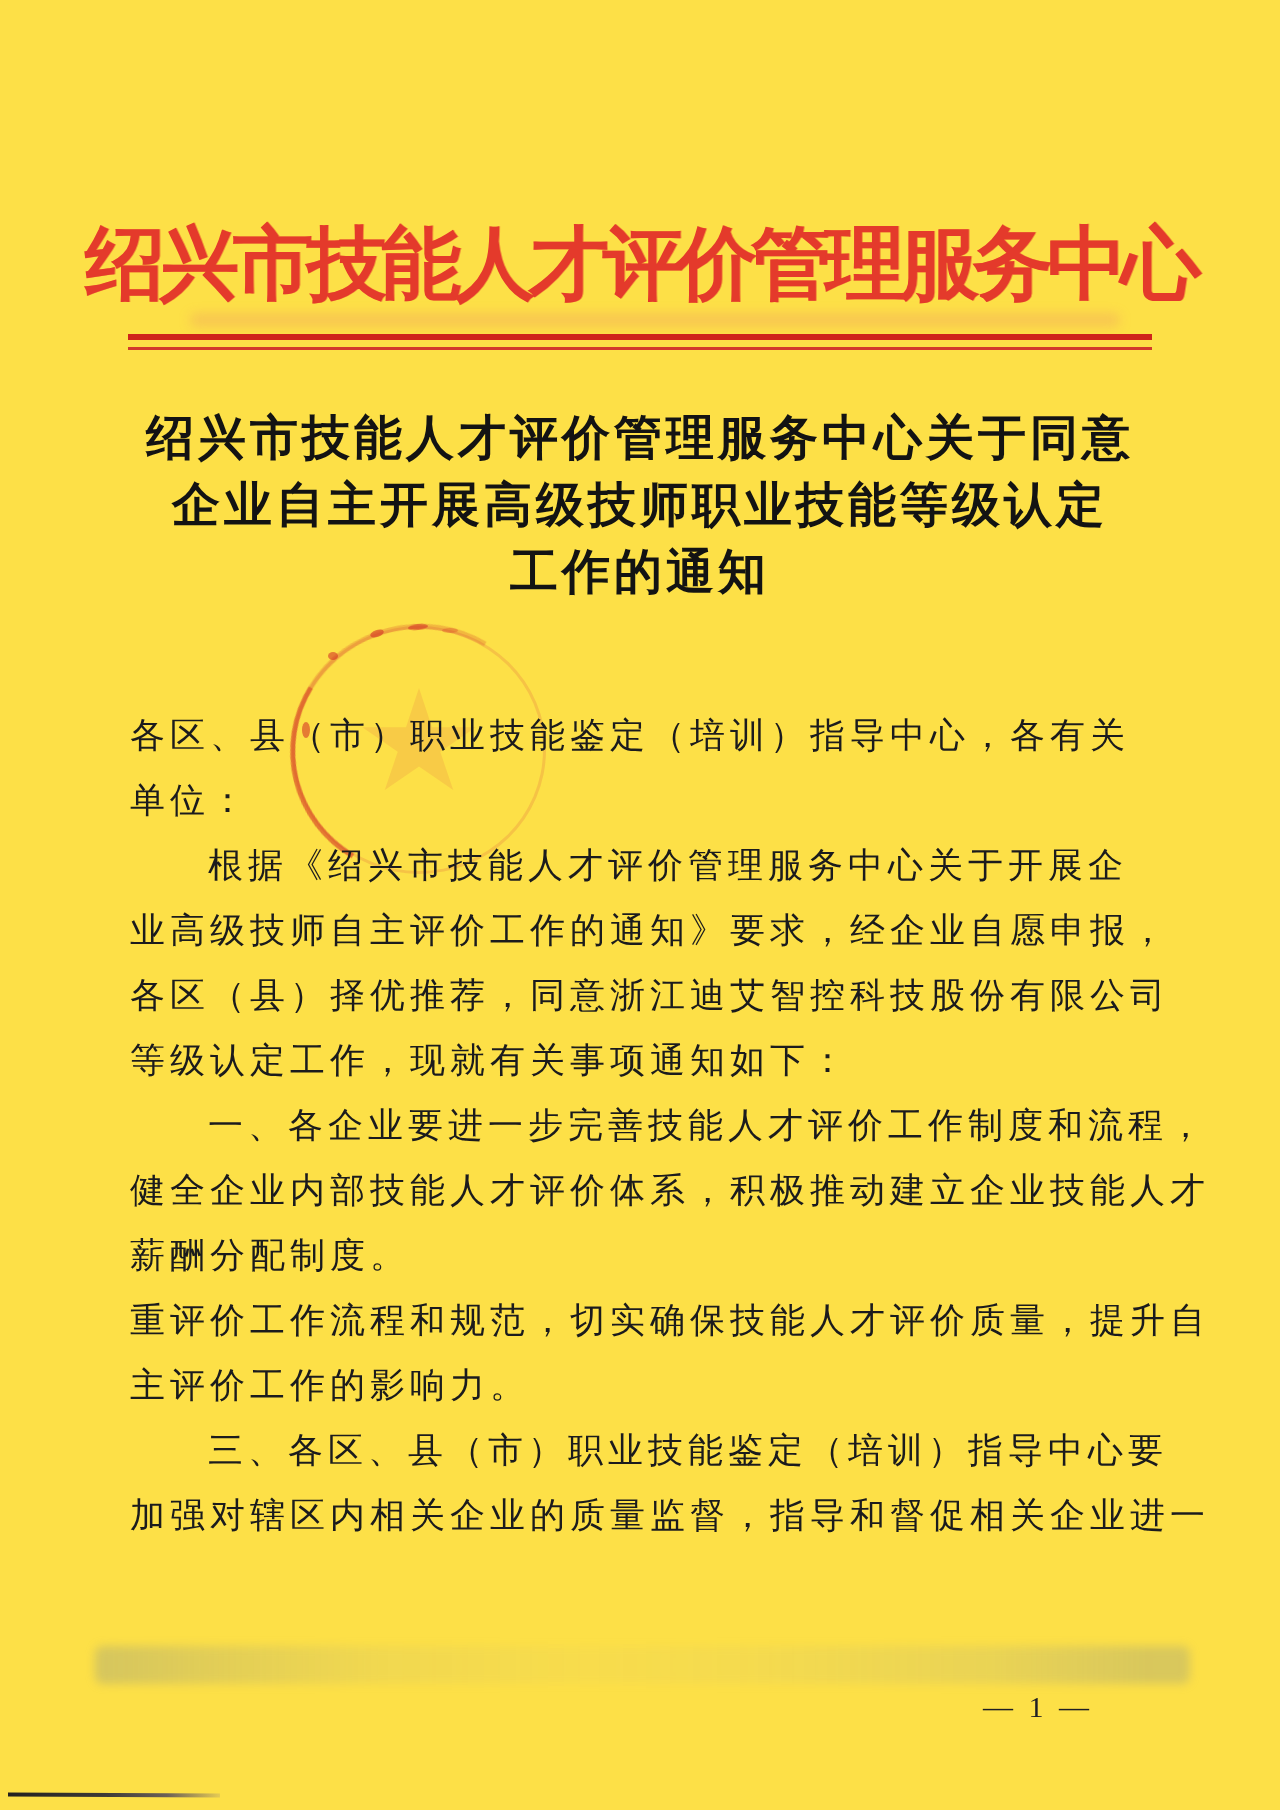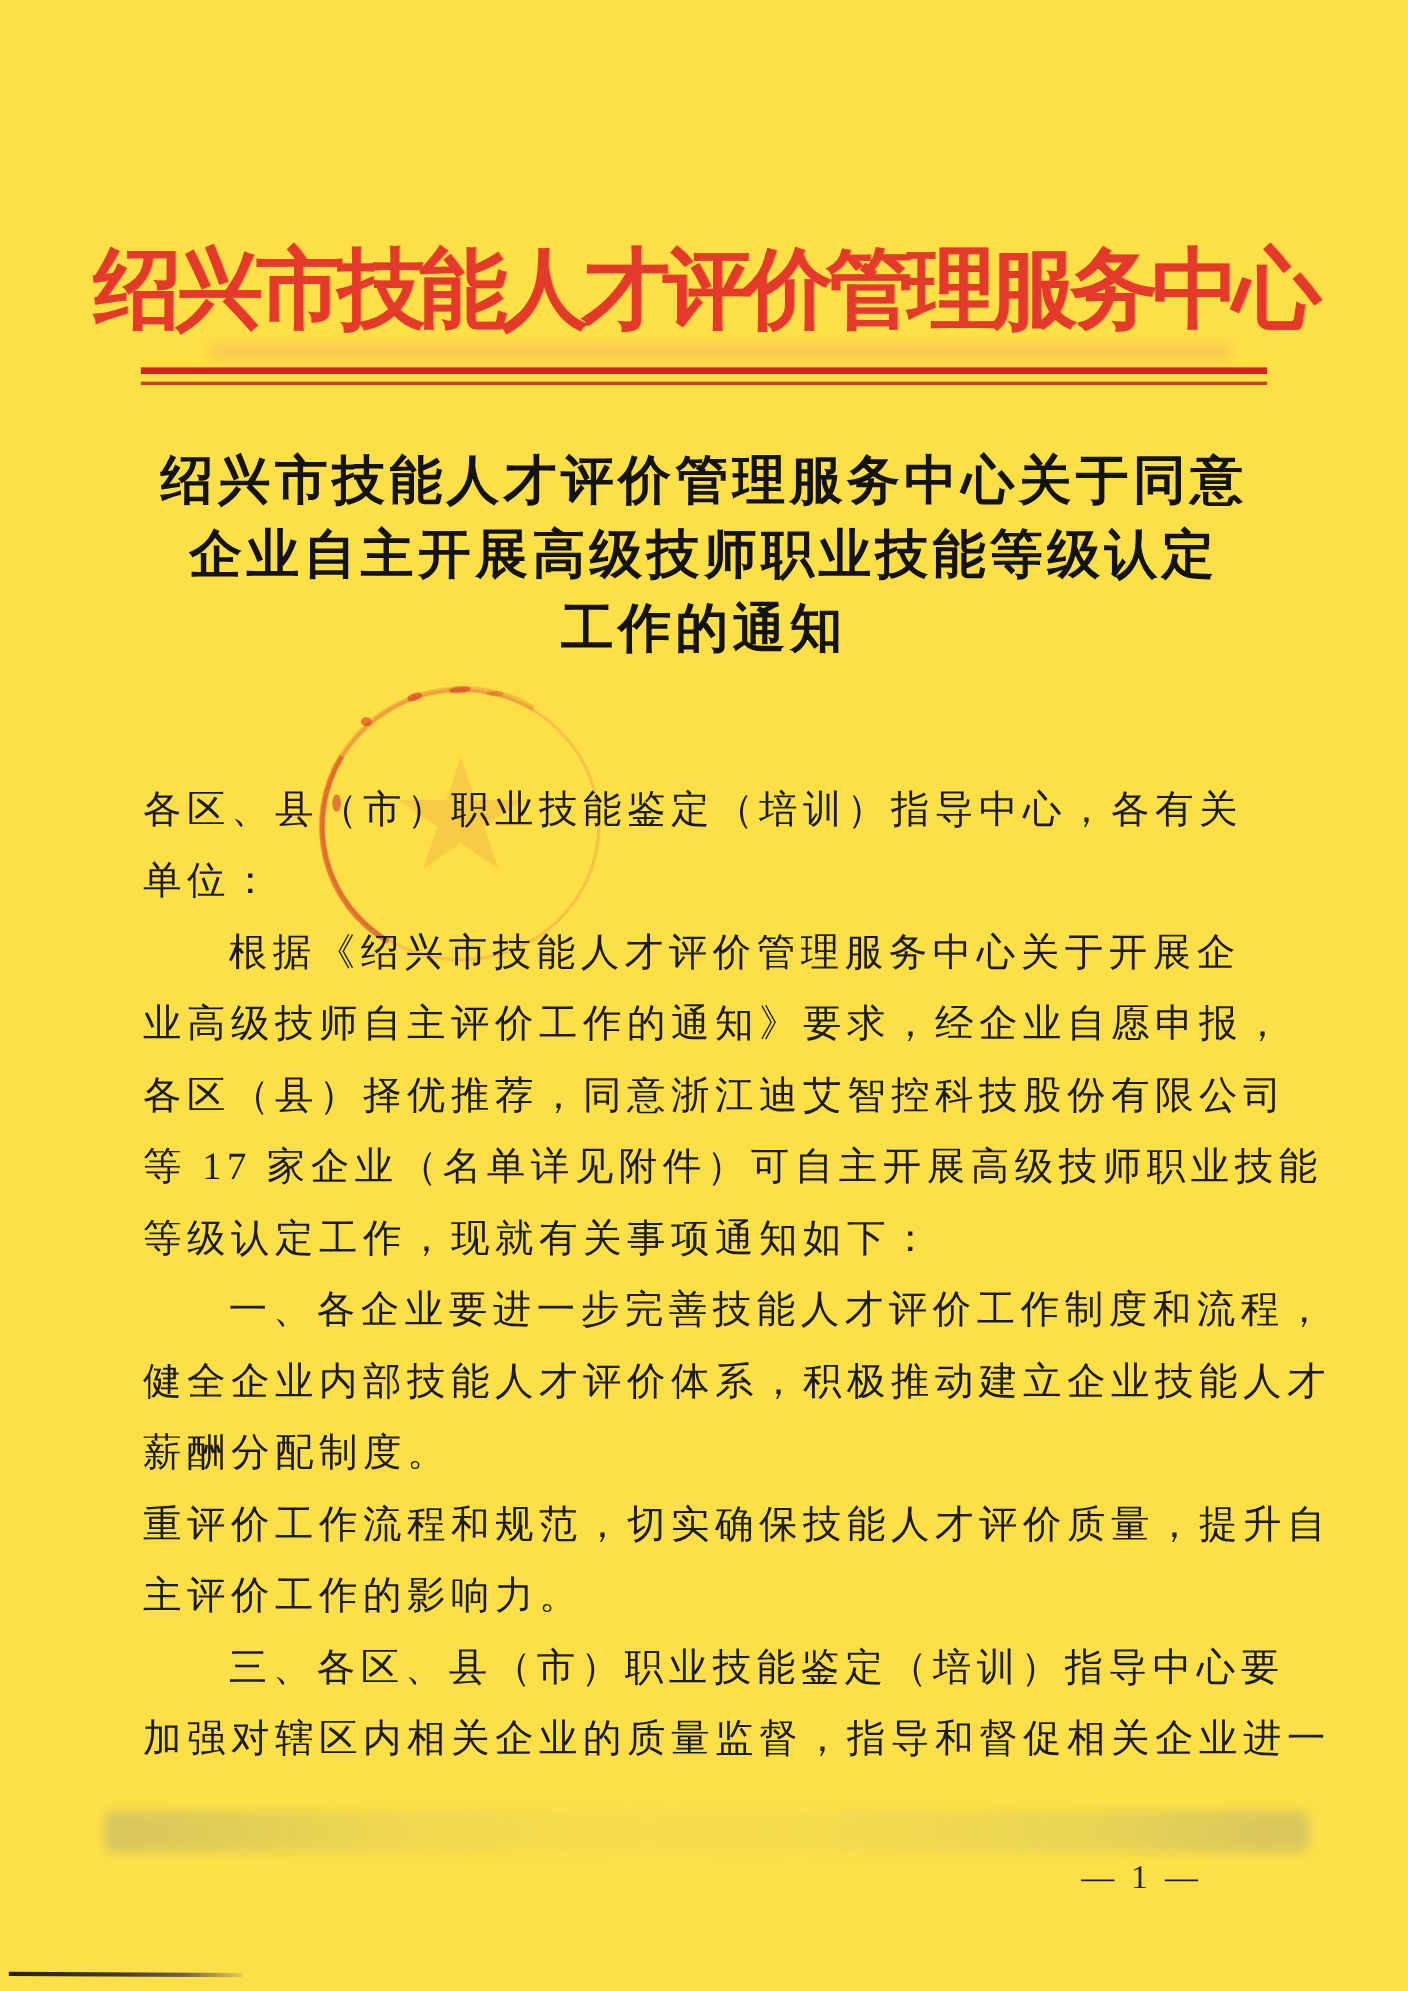--- a/index.html
+++ b/index.html
@@ -130,21 +130,20 @@
     <div class="seal-speck s4"></div>
     <div class="seal-speck s5"></div>
   </div>
 
   <div class="body-text">
     <div class="body-line">各区、县（市）职业技能鉴定（培训）指导中心，各有关</div>
     <div class="body-line">单位：</div>
     <div class="body-line indent">根据《绍兴市技能人才评价管理服务中心关于开展企</div>
     <div class="body-line">业高级技师自主评价工作的通知》要求，经企业自愿申报，</div>
     <div class="body-line">各区（县）择优推荐，同意浙江迪艾智控科技股份有限公司</div>
-    <div class="body-line">等 17 家企业（名单详见附件）可自主开展高级技师职业技能</div>
     <div class="body-line">等级认定工作，现就有关事项通知如下：</div>
     <div class="body-line indent">一、各企业要进一步完善技能人才评价工作制度和流程，</div>
     <div class="body-line">健全企业内部技能人才评价体系，积极推动建立企业技能人才</div>
     <div class="body-line">薪酬分配制度。</div>
     <div class="body-line">重评价工作流程和规范，切实确保技能人才评价质量，提升自</div>
     <div class="body-line">主评价工作的影响力。</div>
     <div class="body-line indent">三、各区、县（市）职业技能鉴定（培训）指导中心要</div>
     <div class="body-line">加强对辖区内相关企业的质量监督，指导和督促相关企业进一</div>
   </div>
 

